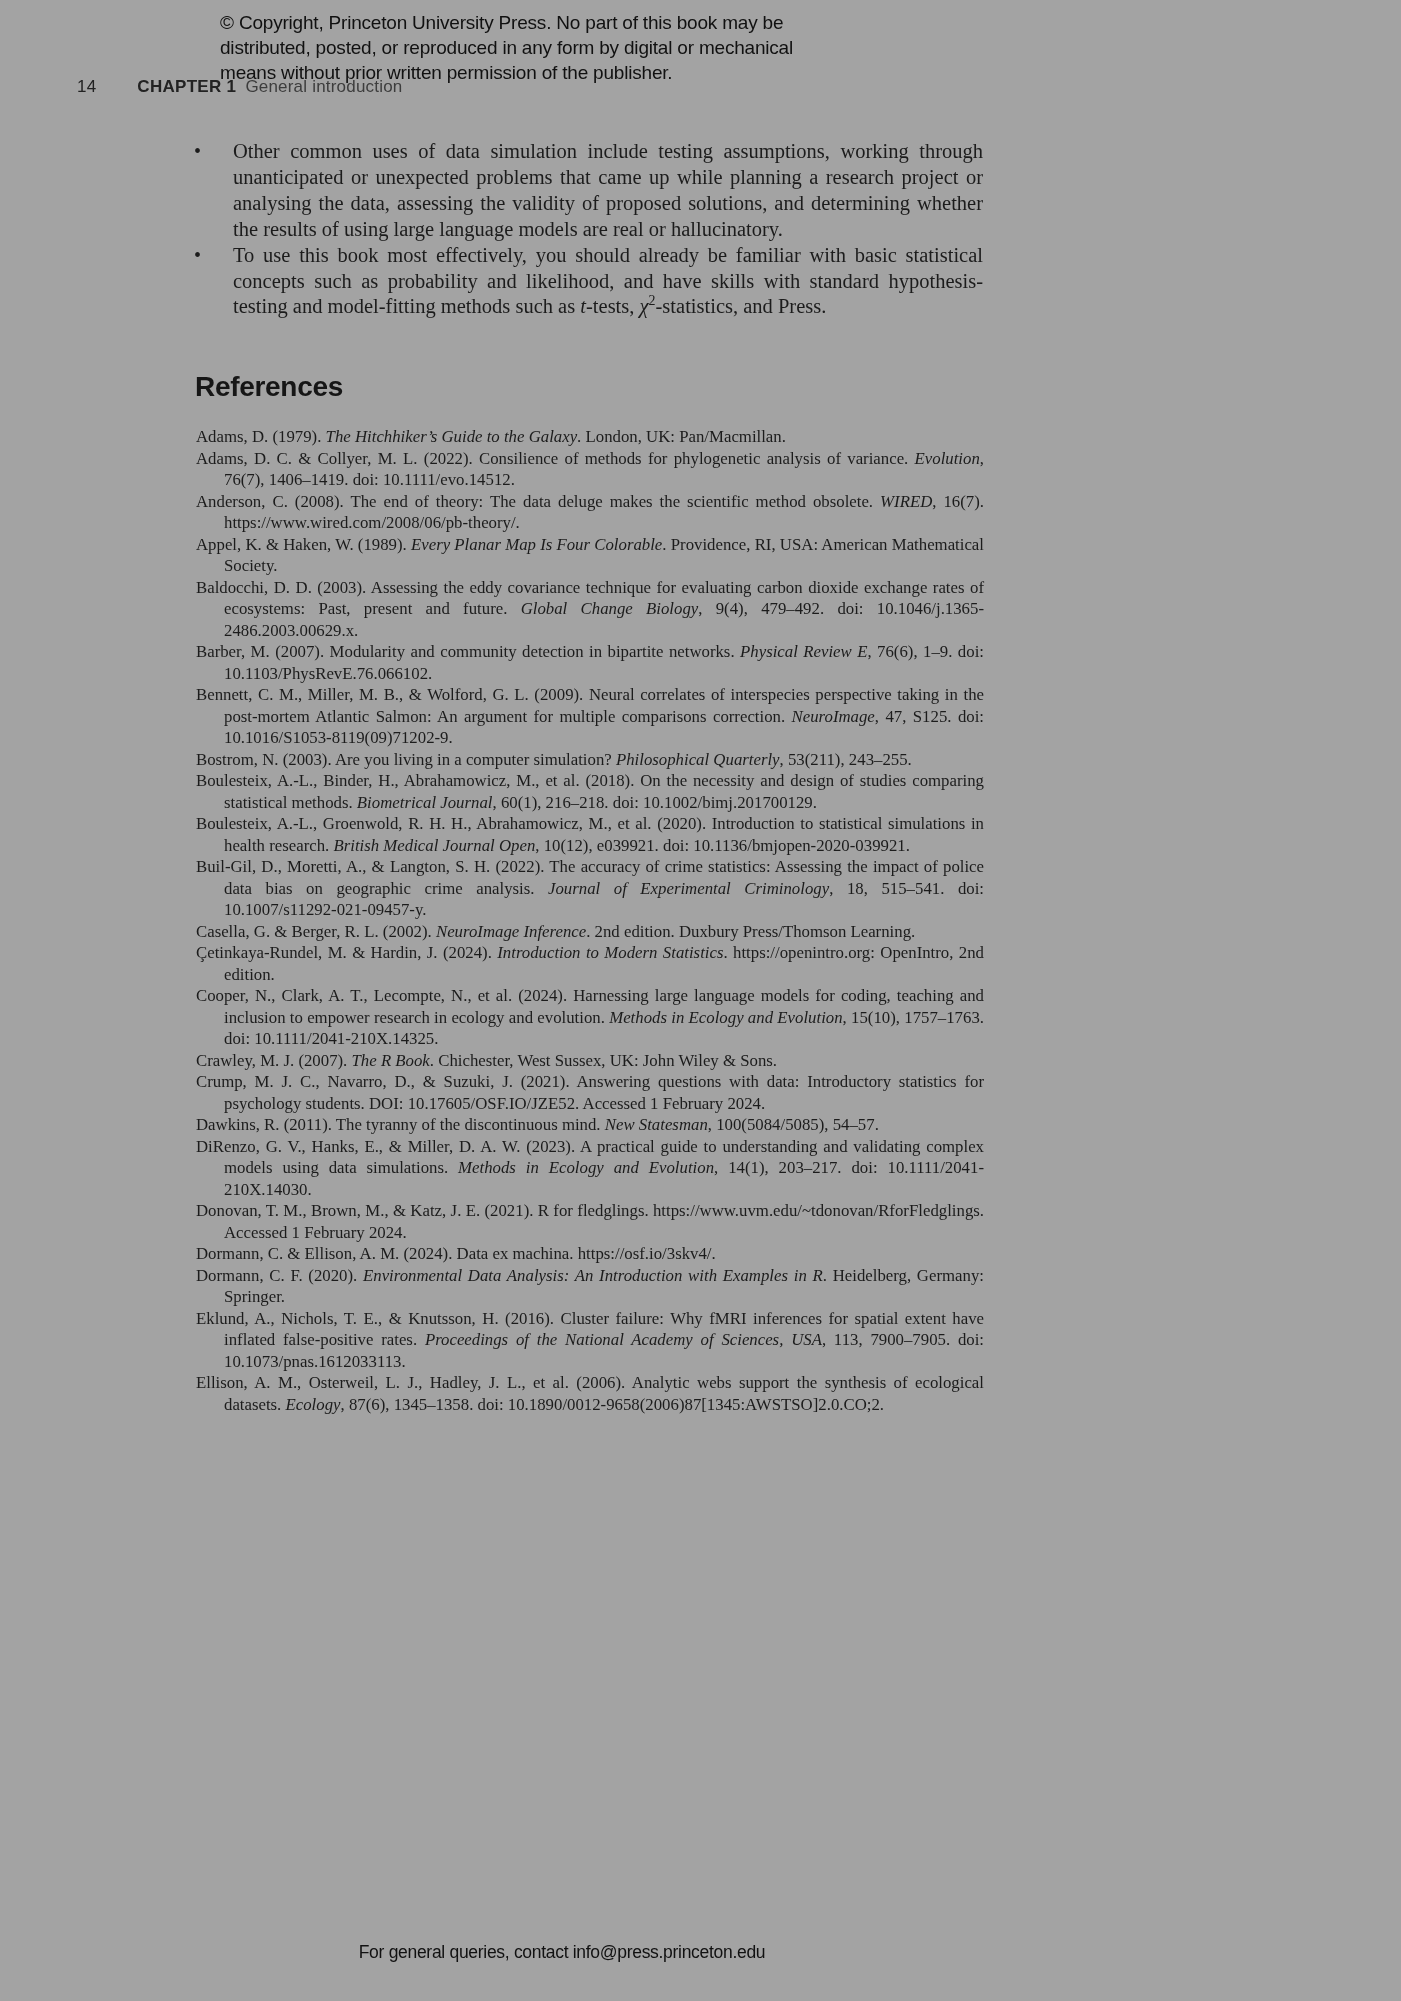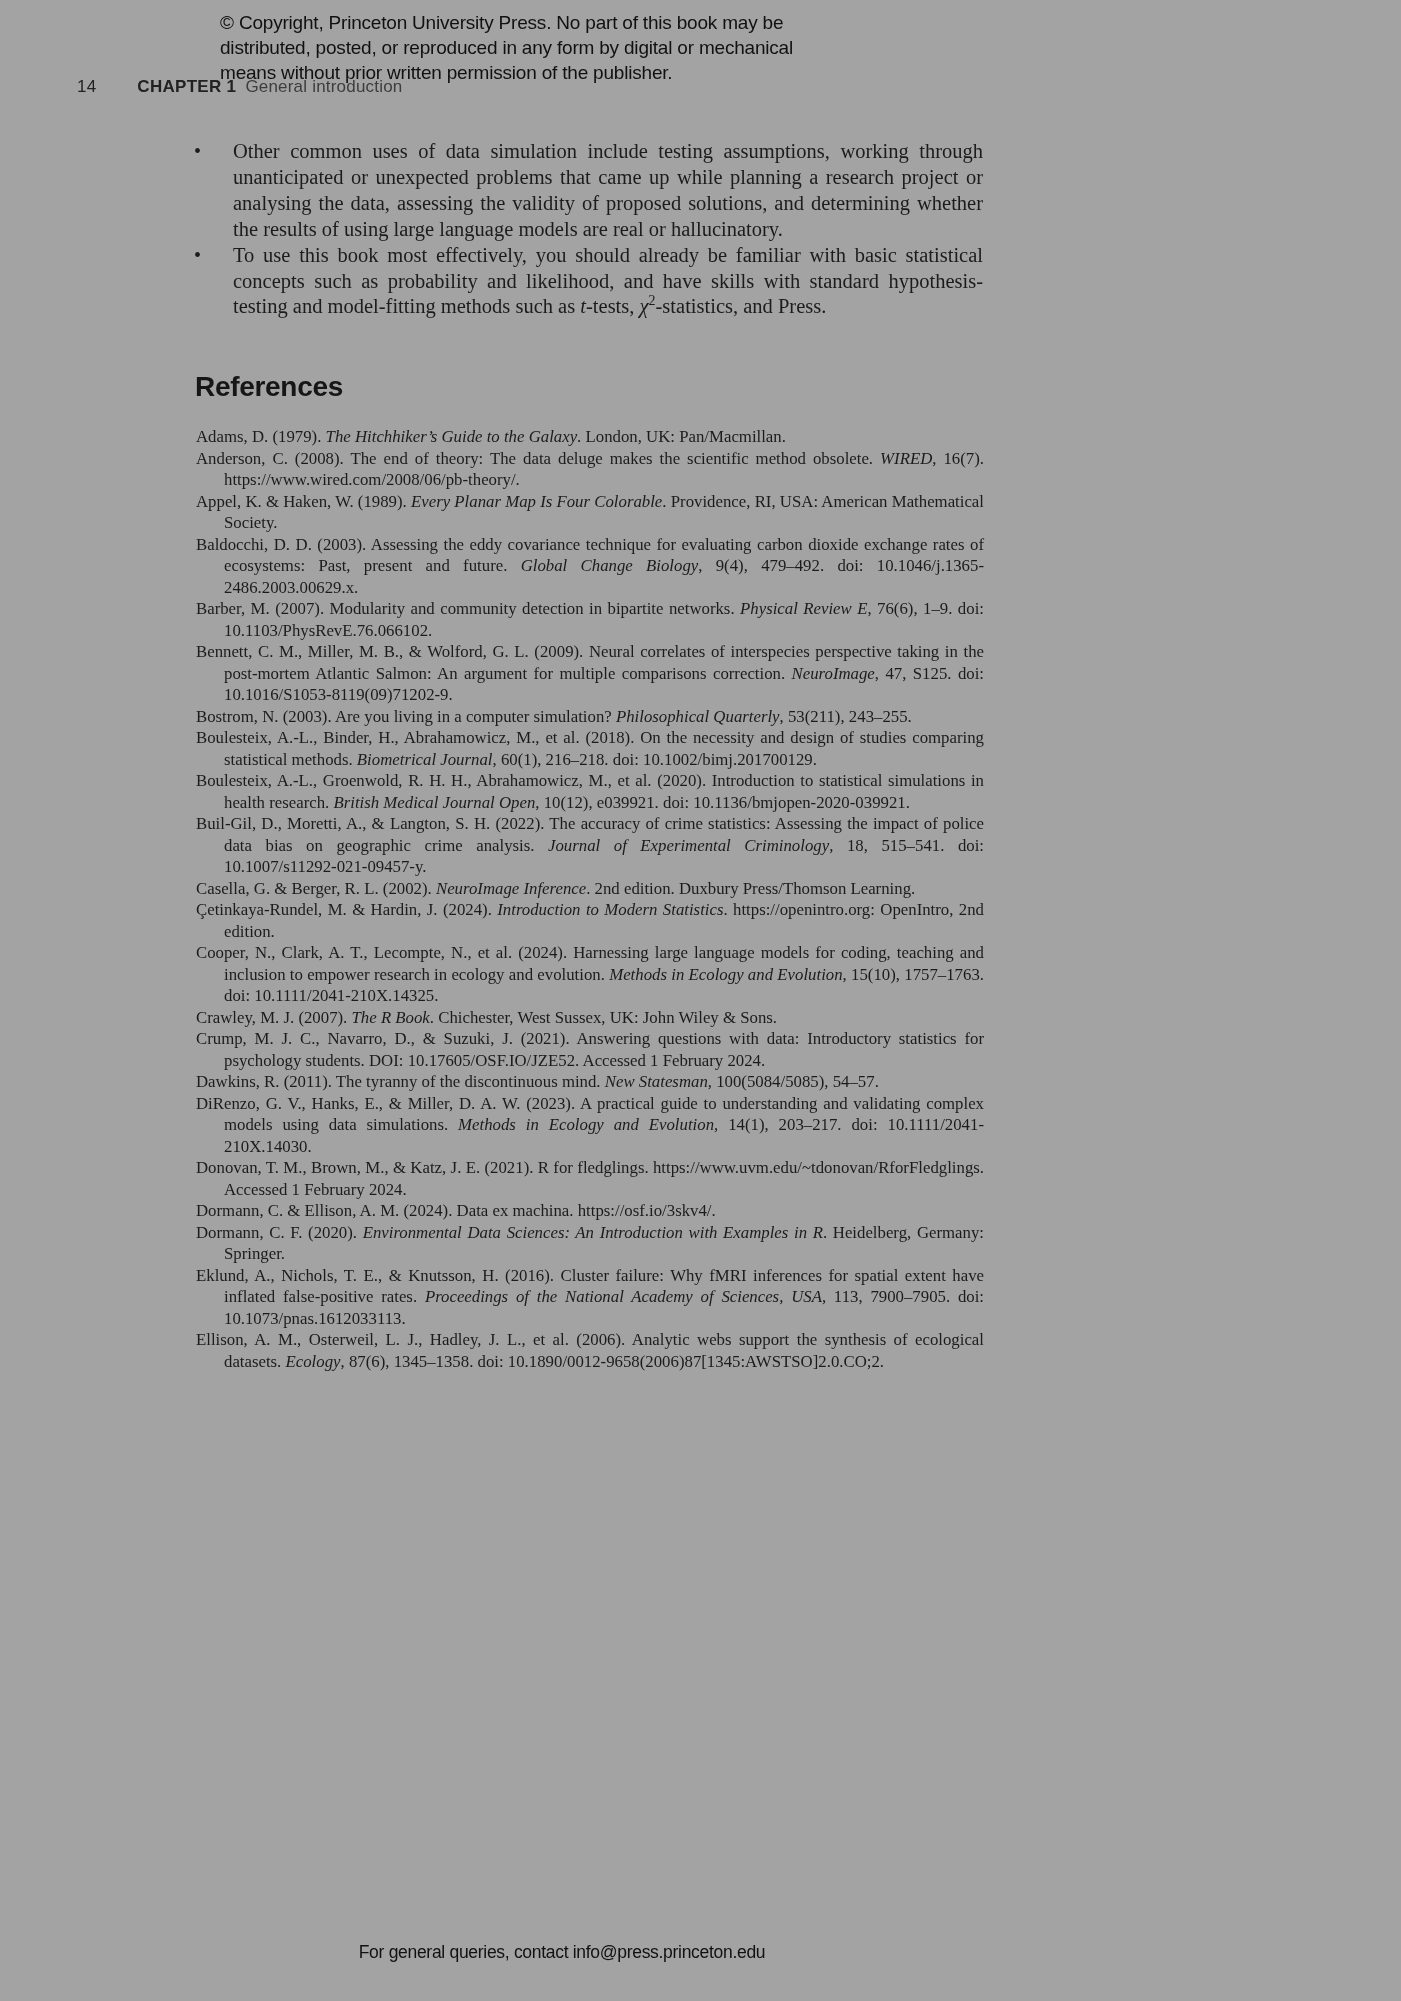--- a/index.html
+++ b/index.html
@@ -76,38 +76,39 @@
 
   <ul class="bullets">
       <li><span>Other common uses of data simulation include testing assumptions, working through unanticipated or unexpected problems that came up while planning a research project or analysing the data, assessing the validity of proposed solutions, and determining whether the results of using large language models are real or hallucinatory.</span></li>
       <li><span>To use this book most effectively, you should already be familiar with basic statistical concepts such as probability and likelihood, and have skills with standard hypothesis-testing and model-fitting methods such as </span><span class="it">t</span><span>-tests, </span><span class="it">χ</span><sup>2</sup><span>-statistics, and Press.</span></li>
     </ul>
 
   <h2 class="refheading">References</h2>
 
   <div class="refs">
       <p class="ref"><span>Adams, D. (1979). </span><span class="it">The Hitchhiker’s Guide to the Galaxy</span><span>. London, UK: Pan/Macmillan.</span></p>
+      <p class="ref"><span>Adams, D. C. &amp; Collyer, M. L. (2022). Consilience of methods for phylogenetic analysis of variance. </span><span class="it">Evolution</span><span>, 76(7), 1406–1419. doi: 10.1111/evo.14512.</span></p>
       <p class="ref"><span>Anderson, C. (2008). The end of theory: The data deluge makes the scientific method obsolete. </span><span class="it">WIRED</span><span>, 16(7). https://www.wired.com/2008/06/pb-theory/.</span></p>
       <p class="ref"><span>Appel, K. &amp; Haken, W. (1989). </span><span class="it">Every Planar Map Is Four Colorable</span><span>. Providence, RI, USA: American Mathematical Society.</span></p>
       <p class="ref"><span>Baldocchi, D. D. (2003). Assessing the eddy covariance technique for evaluating carbon dioxide exchange rates of ecosystems: Past, present and future. </span><span class="it">Global Change Biology</span><span>, 9(4), 479–492. doi: 10.1046/j.1365-2486.2003.00629.x.</span></p>
       <p class="ref"><span>Barber, M. (2007). Modularity and community detection in bipartite networks. </span><span class="it">Physical Review E</span><span>, 76(6), 1–9. doi: 10.1103/PhysRevE.76.066102.</span></p>
       <p class="ref"><span>Bennett, C. M., Miller, M. B., &amp; Wolford, G. L. (2009). Neural correlates of interspecies perspective taking in the post-mortem Atlantic Salmon: An argument for multiple comparisons correction. </span><span class="it">NeuroImage</span><span>, 47, S125. doi: 10.1016/S1053-8119(09)71202-9.</span></p>
       <p class="ref"><span>Bostrom, N. (2003). Are you living in a computer simulation? </span><span class="it">Philosophical Quarterly</span><span>, 53(211), 243–255.</span></p>
       <p class="ref"><span>Boulesteix, A.-L., Binder, H., Abrahamowicz, M., et al. (2018). On the necessity and design of studies comparing statistical methods. </span><span class="it">Biometrical Journal</span><span>, 60(1), 216–218. doi: 10.1002/bimj.201700129.</span></p>
       <p class="ref"><span>Boulesteix, A.-L., Groenwold, R. H. H., Abrahamowicz, M., et al. (2020). Introduction to statistical simulations in health research. </span><span class="it">British Medical Journal Open</span><span>, 10(12), e039921. doi: 10.1136/bmjopen-2020-039921.</span></p>
       <p class="ref"><span>Buil-Gil, D., Moretti, A., &amp; Langton, S. H. (2022). The accuracy of crime statistics: Assessing the impact of police data bias on geographic crime analysis. </span><span class="it">Journal of Experimental Criminology</span><span>, 18, 515–541. doi: 10.1007/s11292-021-09457-y.</span></p>
       <p class="ref"><span>Casella, G. &amp; Berger, R. L. (2002). </span><span class="it">NeuroImage Inference</span><span>. 2nd edition. Duxbury Press/Thomson Learning.</span></p>
       <p class="ref"><span>Çetinkaya-Rundel, M. &amp; Hardin, J. (2024). </span><span class="it">Introduction to Modern Statistics</span><span>. https://openintro.org: OpenIntro, 2nd edition.</span></p>
       <p class="ref"><span>Cooper, N., Clark, A. T., Lecompte, N., et al. (2024). Harnessing large language models for coding, teaching and inclusion to empower research in ecology and evolution. </span><span class="it">Methods in Ecology and Evolution</span><span>, 15(10), 1757–1763. doi: 10.1111/2041-210X.14325.</span></p>
       <p class="ref"><span>Crawley, M. J. (2007). </span><span class="it">The R Book</span><span>. Chichester, West Sussex, UK: John Wiley &amp; Sons.</span></p>
       <p class="ref"><span>Crump, M. J. C., Navarro, D., &amp; Suzuki, J. (2021). Answering questions with data: Introductory statistics for psychology students. DOI: 10.17605/OSF.IO/JZE52. Accessed 1 February 2024.</span></p>
       <p class="ref"><span>Dawkins, R. (2011). The tyranny of the discontinuous mind. </span><span class="it">New Statesman</span><span>, 100(5084/5085), 54–57.</span></p>
       <p class="ref"><span>DiRenzo, G. V., Hanks, E., &amp; Miller, D. A. W. (2023). A practical guide to understanding and validating complex models using data simulations. </span><span class="it">Methods in Ecology and Evolution</span><span>, 14(1), 203–217. doi: 10.1111/2041-210X.14030.</span></p>
       <p class="ref"><span>Donovan, T. M., Brown, M., &amp; Katz, J. E. (2021). R for fledglings. https://www.uvm.edu/~tdonovan/RforFledglings. Accessed 1 February 2024.</span></p>
       <p class="ref"><span>Dormann, C. &amp; Ellison, A. M. (2024). Data ex machina. https://osf.io/3skv4/.</span></p>
-      <p class="ref"><span>Dormann, C. F. (2020). </span><span class="it">Environmental Data Sciences: An Introduction with Examples in R</span><span>. Heidelberg, Germany: Springer.</span></p>
+      <p class="ref"><span>Dormann, C. F. (2020). </span><span class="it">Environmental Data Analysis: An Introduction with Examples in R</span><span>. Heidelberg, Germany: Springer.</span></p>
       <p class="ref"><span>Eklund, A., Nichols, T. E., &amp; Knutsson, H. (2016). Cluster failure: Why fMRI inferences for spatial extent have inflated false-positive rates. </span><span class="it">Proceedings of the National Academy of Sciences, USA</span><span>, 113, 7900–7905. doi: 10.1073/pnas.1612033113.</span></p>
       <p class="ref"><span>Ellison, A. M., Osterweil, L. J., Hadley, J. L., et al. (2006). Analytic webs support the synthesis of ecological datasets. </span><span class="it">Ecology</span><span>, 87(6), 1345–1358. doi: 10.1890/0012-9658(2006)87[1345:AWSTSO]2.0.CO;2.</span></p>
     </div>
 
   <div class="footer">For general queries, contact info@press.princeton.edu</div>
 
 </div>
 
 </body></html>

